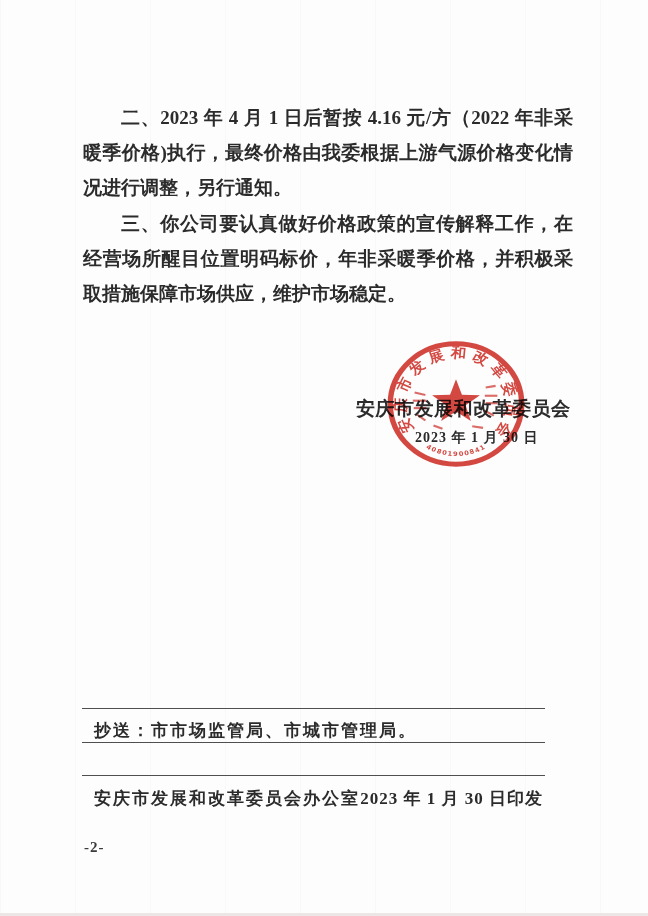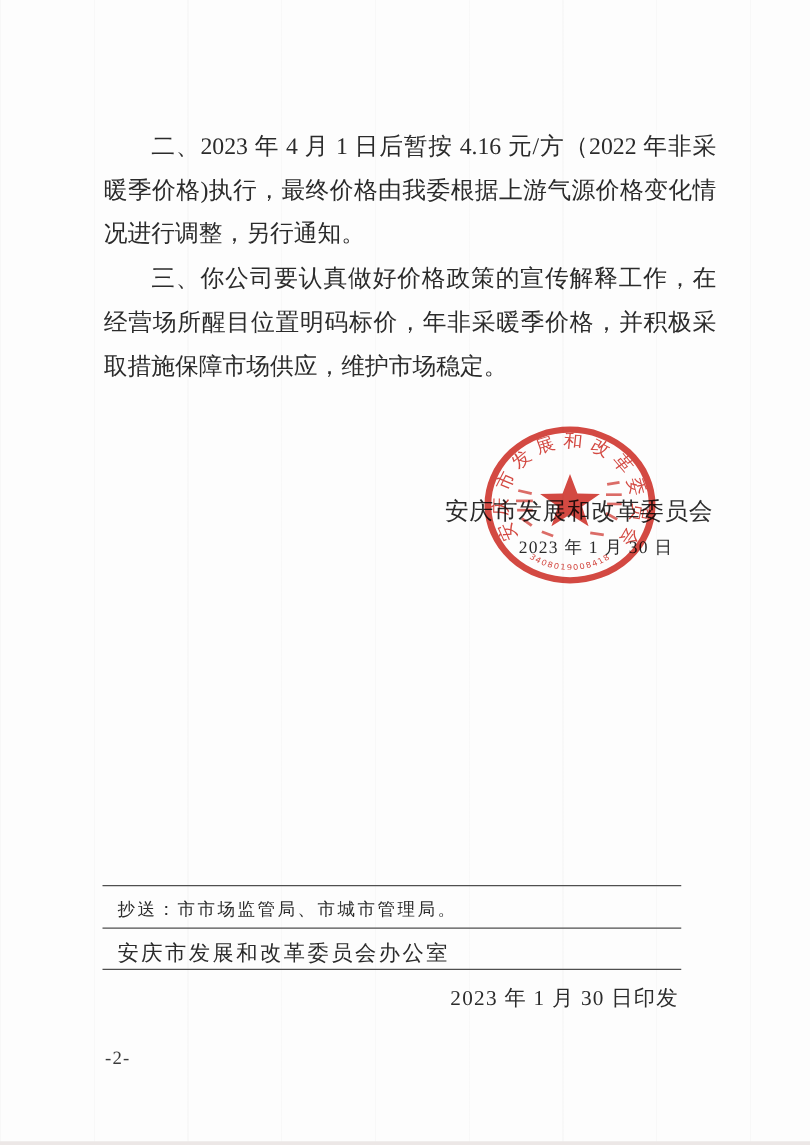--- a/index.html
+++ b/index.html
@@ -7,20 +7,21 @@
     position:relative;
     width:648px;height:916px;
     background:
       repeating-linear-gradient(90deg,
         rgba(0,0,0,0.018) 0px, rgba(0,0,0,0.018) 1px,
         transparent 1px, transparent 75px),
       #fdfdfd;
     font-family:"Liberation Serif","DejaVu Serif",serif;
     color:#2b2b2b;
     overflow:hidden;
+    font-weight:bold;
   }
   .body-text{
     position:absolute;left:83px;top:100px;width:490px;
     font-size:19px;line-height:35.2px;text-align:justify;
   }
   .body-text p{margin:0;text-indent:2em;}
   .sig-org{
     position:absolute;left:356px;top:396px;
     font-size:19px;letter-spacing:0.5px;white-space:nowrap;
   }
@@ -34,25 +35,25 @@
   }
   .footer-rule{
     position:absolute;left:82px;width:463px;height:0;
     border-top:1px solid #4f4f4f;
   }
   .rule-1{top:708px;}
   .rule-2{top:742px;}
   .rule-3{top:775px;}
   .cc-line{
     position:absolute;left:94px;top:719px;width:451px;
-    font-size:14px;letter-spacing:2px;white-space:nowrap;
+    font-size:17px;letter-spacing:2px;white-space:nowrap;
   }
   .issue-line{
     position:absolute;left:94px;top:751px;width:449px;
-    display:flex;justify-content:space-between;align-items:flex-start;
+    display:flex;justify-content:space-between;align-items:flex-end;
     font-size:17px;
   }
   .issuer{letter-spacing:2px;white-space:nowrap;}
   .print-date{letter-spacing:1px;white-space:nowrap;margin-top:36px;}
   .page-number{
     position:absolute;left:84px;top:839px;
     font-size:15px;letter-spacing:1px;color:#3a3a3a;
   }
   .page-bottom-edge{
     position:absolute;left:0;bottom:0;width:648px;height:3px;

